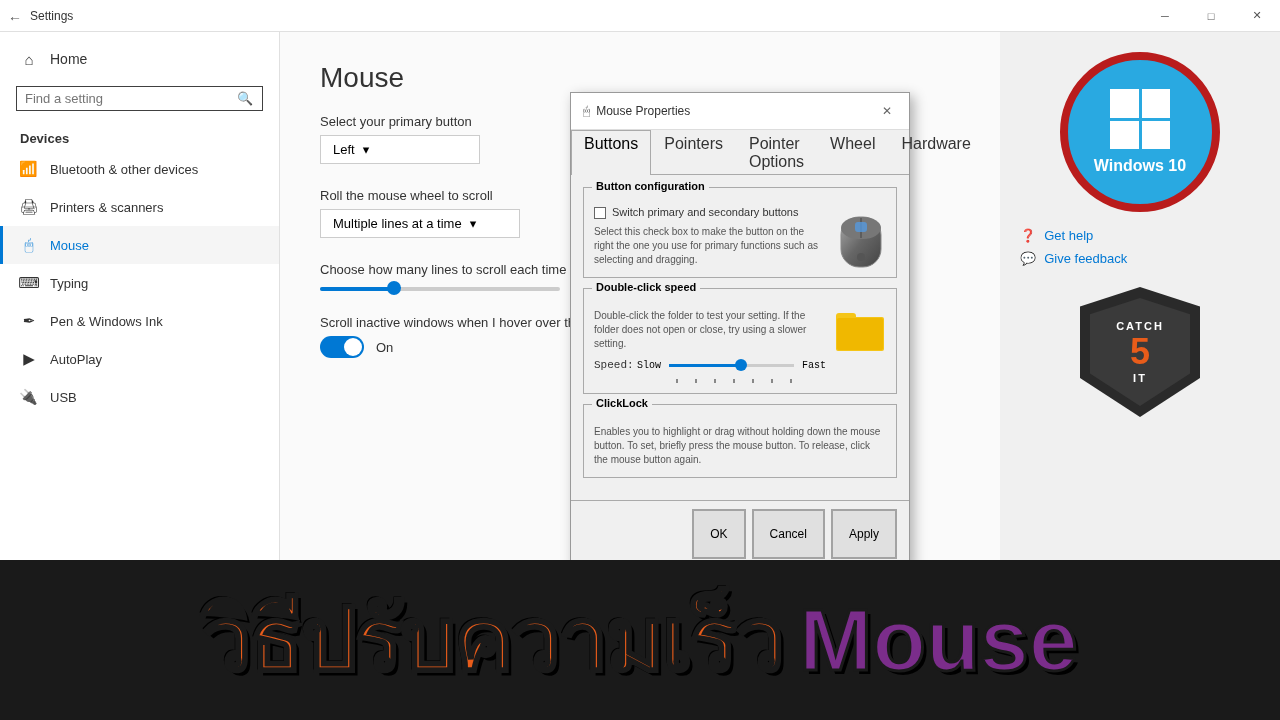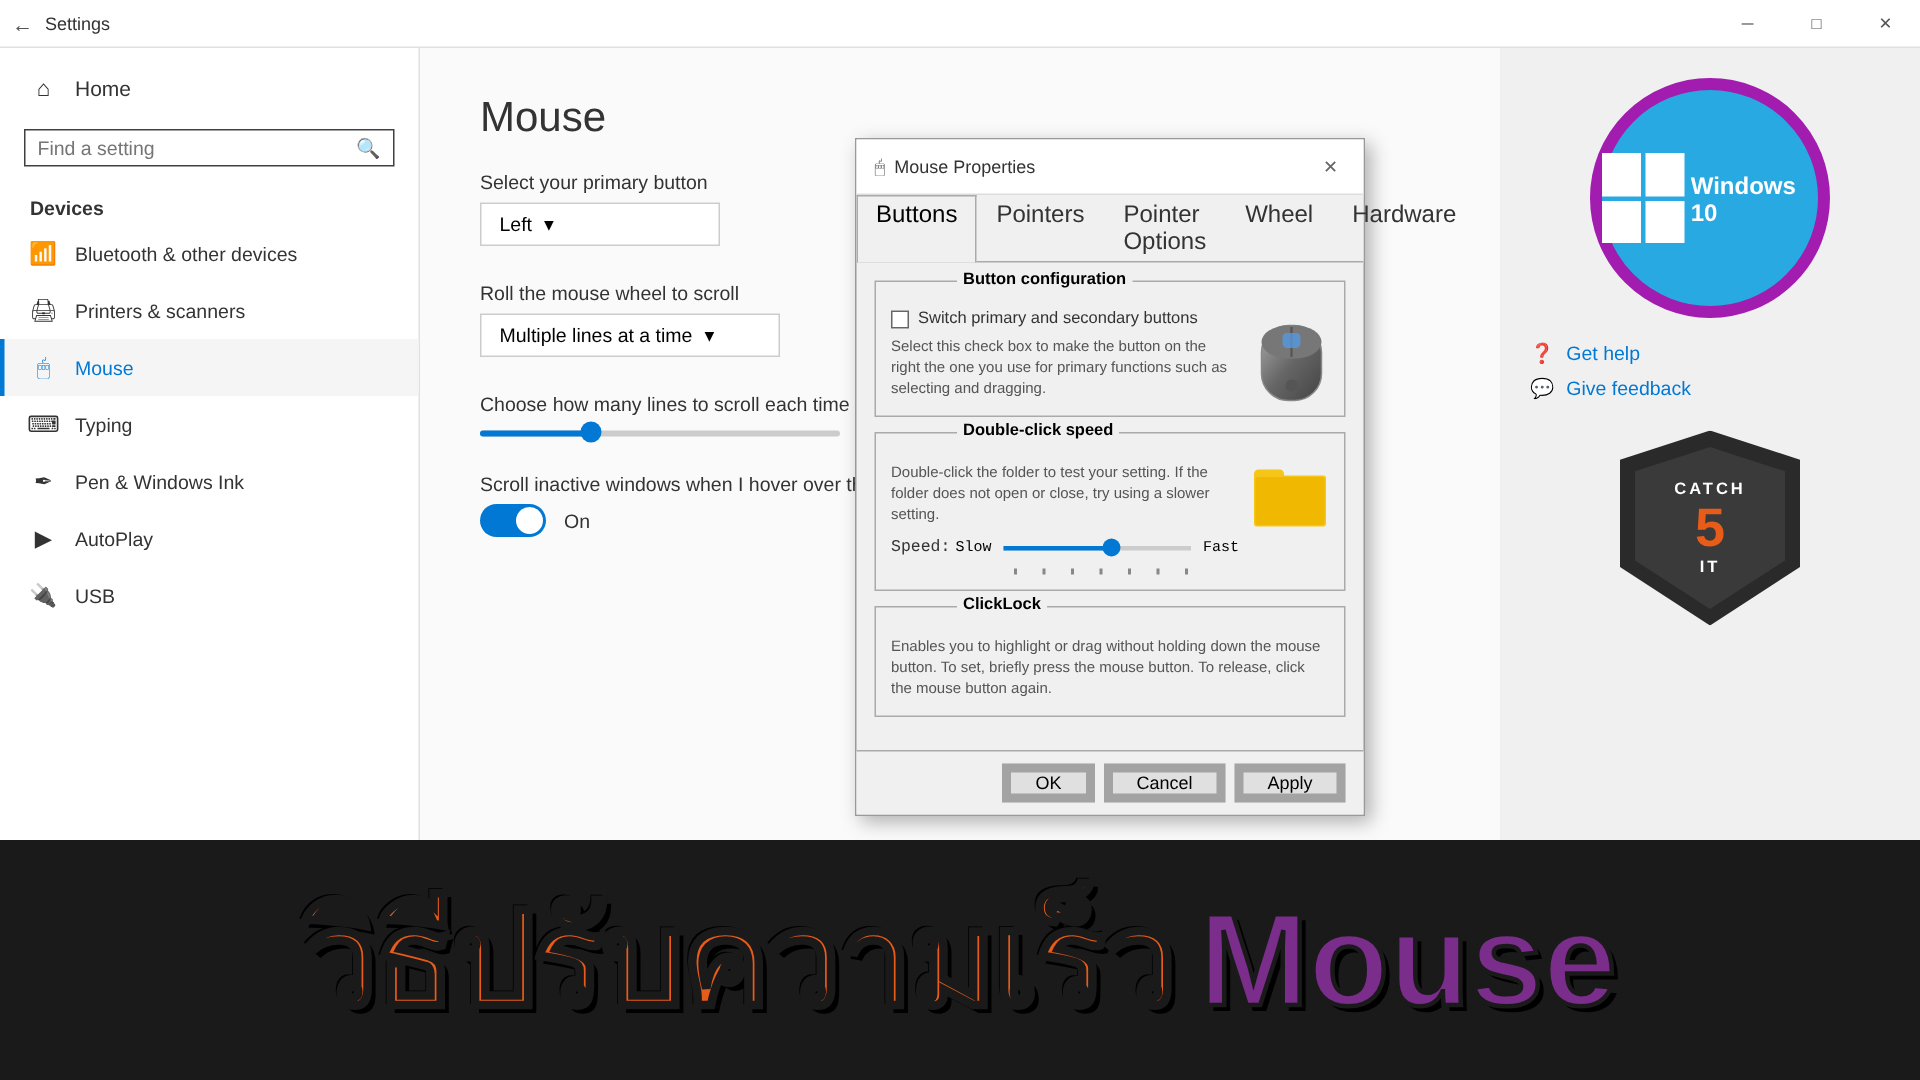--- a/index.html
+++ b/index.html
@@ -49,22 +49,22 @@
     .toggle { width: 44px; height: 22px; background: #0078d4; border-radius: 11px; position: relative; cursor: pointer; }
     .toggle-knob { position: absolute; right: 2px; top: 2px; width: 18px; height: 18px; background: #fff; border-radius: 50%; }
     .toggle-label { font-size: 13px; color: #333; }
 
     
     .right-panel {
       width: 280px; background: #f0f0f0; display: flex; flex-direction: column; align-items: center;
       padding: 20px; gap: 16px; flex-shrink: 0;
     }
     .windows-logo-circle {
-      width: 160px; height: 160px; background: #29a9e1; border-radius: 50%; display: flex; flex-direction: row;
-      align-items: center; justify-content: center; gap: 4px; border: 8px solid #a21caf;
+      width: 160px; height: 160px; background: #29a9e1; border-radius: 50%; display: flex; flex-direction: column;
+      align-items: center; justify-content: center; gap: 4px; border: 8px solid #b91c1c;
     }
     .win-logo { display: grid; grid-template-columns: 1fr 1fr; gap: 3px; width: 60px; height: 60px; }
     .win-logo-pane { background: #fff; }
     .win10-text { color: #fff; font-size: 16px; font-weight: 600; margin-top: 4px; }
     .help-links { display: flex; flex-direction: column; gap: 8px; width: 100%; }
     .help-link { display: flex; align-items: center; gap: 8px; font-size: 13px; color: #0078d4; cursor: pointer; }
     .catch5it-badge {
       width: 140px; height: 140px; position: relative; display: flex; align-items: center; justify-content: center;
     }
     .badge-shield {
@@ -95,41 +95,41 @@
     .dialog-titlebar-left { display: flex; align-items: center; gap: 6px; }
     .dialog-close { width: 20px; height: 20px; display: flex; align-items: center; justify-content: center; cursor: pointer; font-size: 12px; color: #666; }
     .dialog-tabs { display: flex; background: #f0f0f0; border-bottom: 1px solid #aaa; }
     .dialog-tab {
       padding: 4px 12px; font-size: 16px; color: #333; cursor: pointer; border: 1px solid transparent;
       border-bottom: none; margin-bottom: -1px;
     }
     .dialog-tab.active { background: #f0f0f0; border-color: #aaa; border-bottom-color: #f0f0f0; color: #000; }
     .dialog-body { padding: 12px; font-size: 11px; }
     .section-box { border: 1px solid #aaa; padding: 10px; margin-bottom: 10px; position: relative; }
-    .section-legend { position: absolute; top: -8px; left: 8px; background: #f0f0f0; padding: 0 4px; font-size: 11px; font-weight: 600; margin-left: 46px; }
+    .section-legend { position: absolute; top: -8px; left: 8px; background: #f0f0f0; padding: 0 4px; font-size: 11px; font-weight: 600; }
     .check-row { display: flex; align-items: flex-start; gap: 6px; margin-bottom: 6px; }
     .check-box { width: 12px; height: 12px; border: 1px solid #666; background: #fff; flex-shrink: 0; margin-top: 1px; }
     .check-label { font-size: 11px; color: #333; }
     .desc-text { font-size: 10px; color: #555; margin-top: 4px; line-height: 1.4; }
     .speed-row { display: flex; align-items: center; gap: 8px; margin: 8px 0; font-family: Liberation Mono, monospace; }
     .speed-label { font-size: 11px; color: #333; width: 35px; }
     .speed-track { flex: 1; height: 3px; background: #ccc; position: relative; }
     .speed-fill { position: absolute; left: 0; top: 0; height: 100%; background: #0078d4; width: 55%; }
     .speed-thumb { position: absolute; top: -5px; left: 53%; width: 12px; height: 12px; background: #0078d4; border-radius: 50%; }
     .speed-dots { display: flex; justify-content: space-between; padding: 0 2px; margin-top: 2px; }
     .speed-dot { width: 2px; height: 4px; background: #888; }
     .clicklock-section .settings-btn {
       padding: 3px 10px; font-size: 11px; background: #e0e0e0; border: 1px solid #aaa; cursor: pointer;
     }
     .dialog-footer {
       display: flex; justify-content: flex-end; gap: 6px; padding: 8px 12px;
       border-top: 1px solid #aaa; background: #f0f0f0;
     }
     .dialog-btn {
-      padding: 0 16px; font-size: 12px; background: #e0e0e0; border: 6px solid #a3a3a3; cursor: pointer;
+      padding: 16px 16px; font-size: 12px; background: #e0e0e0; border: 2px solid #a3a3a3; cursor: pointer;
     }
 
     
     .bottom-banner {
       height: 160px; background: #1a1a1a; display: flex; align-items: center; justify-content: center;
       flex-shrink: 0; overflow: hidden; position: relative;
     }
     .thai-text {
       font-size: 88px; font-weight: 900; color: #e85c1a;
       -webkit-text-stroke: 3px #1a1a1a;

